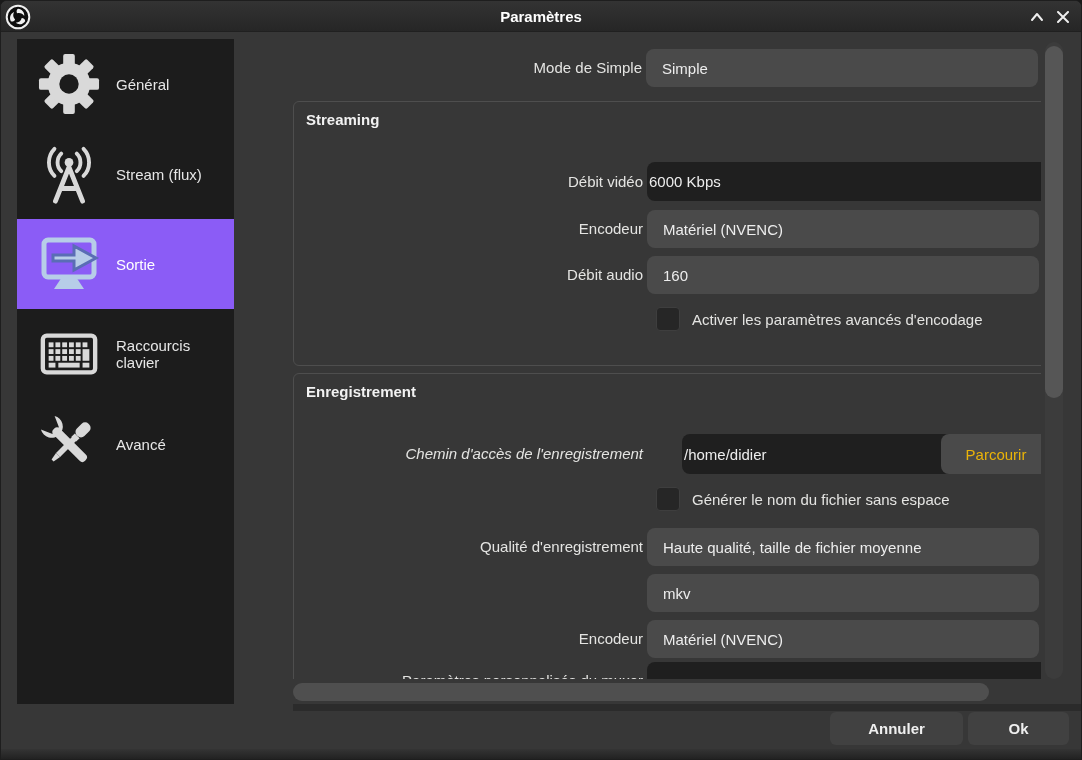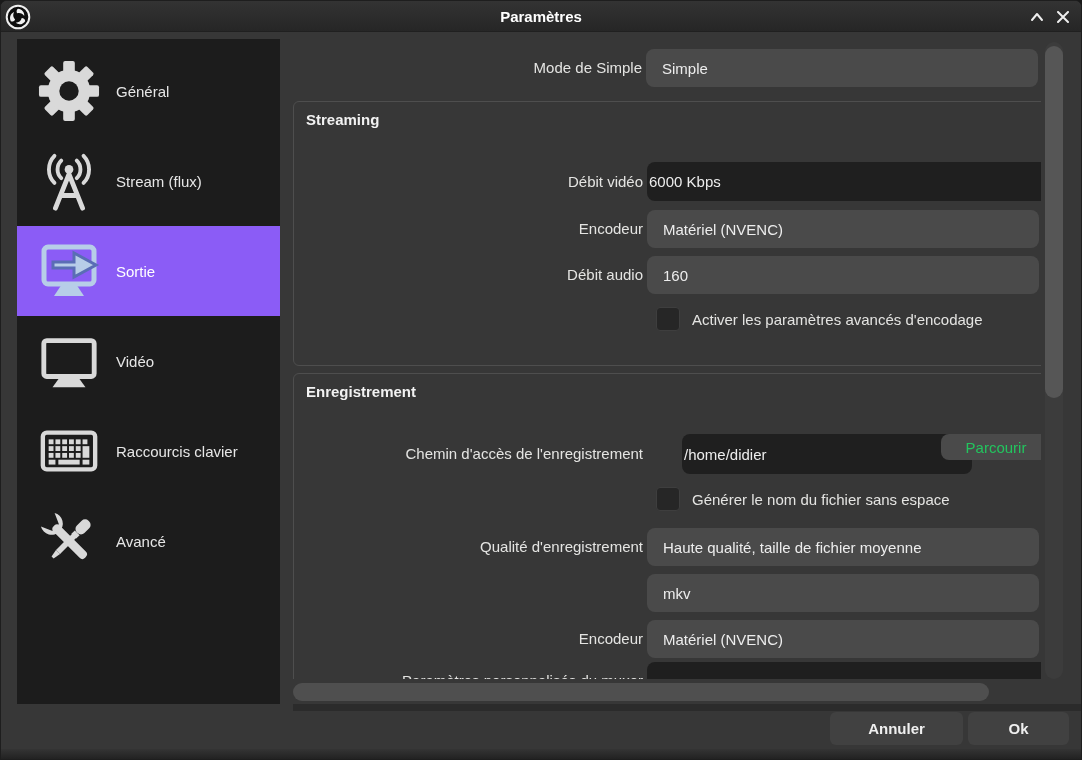--- a/index.html
+++ b/index.html
@@ -22,22 +22,22 @@
     position:absolute; left:0; right:0; top:7px; text-align:center;
     font-weight:bold; color:#ffffff; font-size:15px;
   }
   #obs-logo { position:absolute; left:4px; top:3px; }
   .win-btn { position:absolute; top:7px; width:20px; height:18px; cursor:default;
              display:flex; align-items:center; justify-content:center; }
   #btn-min { right:34px; }
   #btn-close { right:8px; }
   
   #sidebar {
-    position:absolute; left:16px; top:38px; width:263px; height:665px;
-    background:#1c1c1c; padding-top:7px;
+    position:absolute; left:16px; top:38px; width:217px; height:665px;
+    background:#1c1c1c; 
   }
   .side-item { position:relative; height:90px; display:flex; align-items:center; }
   .side-item.selected { background:#8b5cf6; }
   .side-icon { width:64px; height:64px; margin-left:20px; flex:0 0 64px;
                display:flex; align-items:center; justify-content:center; }
   .side-label { margin-left:15px; color:#e6e6e6; }
   .side-item.selected .side-label { color:#ffffff; }
   
   #viewport {
     position:absolute; left:292px; top:38px; width:748px; height:640px;
@@ -62,22 +62,22 @@
   }
   .group-title { position:absolute; left:12px; top:9px; font-weight:bold; color:#f2f2f2; }
   .checkbox {
     position:absolute; left:362px; width:24px; height:24px;
     background:#262626; border:1px solid #3e3e3e; border-radius:4px;
   }
   .check-label { position:absolute; left:398px; color:#e4e4e2; }
   
   #path-input { width:290px; border-radius:8px;margin-left:35px; }
   #browse-btn {
-    position:absolute; left:647px; width:110px; height:26px;
-    background:#4a4a4a; border-radius:8px; color:#22c55e;
+    position:absolute; left:647px; width:110px; height:40px;
+    background:#4a4a4a; border-radius:8px; color:#eab308;
     display:flex; align-items:center; justify-content:center;
   }
   
   #vscroll-track {
     position:absolute; left:1044px; top:41px; width:18px; height:637px;
     background:#3c3c3c; border-radius:9px;
   }
   #vscroll-thumb {
     position:absolute; left:0; top:4px; width:18px; height:352px;
     background:#565656; border-radius:9px;
@@ -186,31 +186,20 @@
             <rect x="-25" y="-22" width="50" height="37" rx="4" fill="none" stroke="#b7cde8" stroke-width="5"></rect>
             <path d="M-7,15 h14 l8,12 h-30 z" fill="#b7cde8"></path>
             <path d="M-16,-7 h21 v-9 l22,12 -22,12 v-9 h-21 z" fill="#b7cde8" stroke="#5a6db5" stroke-width="3"></path>
           </g>
         </svg>
       </span>
       <span class="side-label">Sortie</span>
     </div>
 
 
-    <div class="side-item">
-      <span class="side-icon">
-        <svg width="62" height="62" viewBox="0 0 64 64">
-          <g transform="translate(32,31)">
-            <rect x="-26" y="-20" width="52" height="37" rx="3" fill="none" stroke="#d9d9d9" stroke-width="5"></rect>
-            <path d="M-9,17 h18 l8,11 h-34 z" fill="#d9d9d9"></path>
-          </g>
-        </svg>
-      </span>
-      <span class="side-label">Vidéo</span>
-    </div>
 
     <div class="side-item">
       <span class="side-icon">
         <svg width="62" height="62" viewBox="0 0 64 64">
           <g transform="translate(32,32)">
             <rect x="-27" y="-19" width="54" height="38" rx="4" fill="none" stroke="#d9d9d9" stroke-width="4.5"></rect>
             <g fill="#d9d9d9">
               <rect x="-21" y="-12" width="5" height="5"></rect>
                 <rect x="-14" y="-12" width="5" height="5"></rect>
                 <rect x="-7" y="-12" width="5" height="5"></rect>
@@ -294,21 +283,21 @@
       <div class="row" style="top:205px; height:26px;">
         <div class="checkbox" style="top:0;"></div>
         <div class="check-label" style="line-height:26px;">Activer les paramètres avancés d'encodage</div>
       </div>
     </div>
 
     <div class="groupbox" style="top:334px; height:380px;">
       <div class="group-title">Enregistrement</div>
 
       <div class="row" style="top:60px; height:40px;">
-        <div class="row-label" style="line-height:40px;">Chemin d'accès de l'enregistrement</div>
+        <div class="row-label" style="line-height:40px;font-style:italic;">Chemin d'accès de l'enregistrement</div>
         <input id="path-input" class="dark-input" style="height: 40px;" value="/home/didier">
         <div id="browse-btn">
           <span>Parcourir</span>
         </div>
       </div>
 
       <div class="row" style="top:113px; height:26px;">
         <div class="checkbox" style="top:0;"></div>
         <div class="check-label" style="line-height:26px;">Générer le nom du fichier sans espace</div>
       </div>

